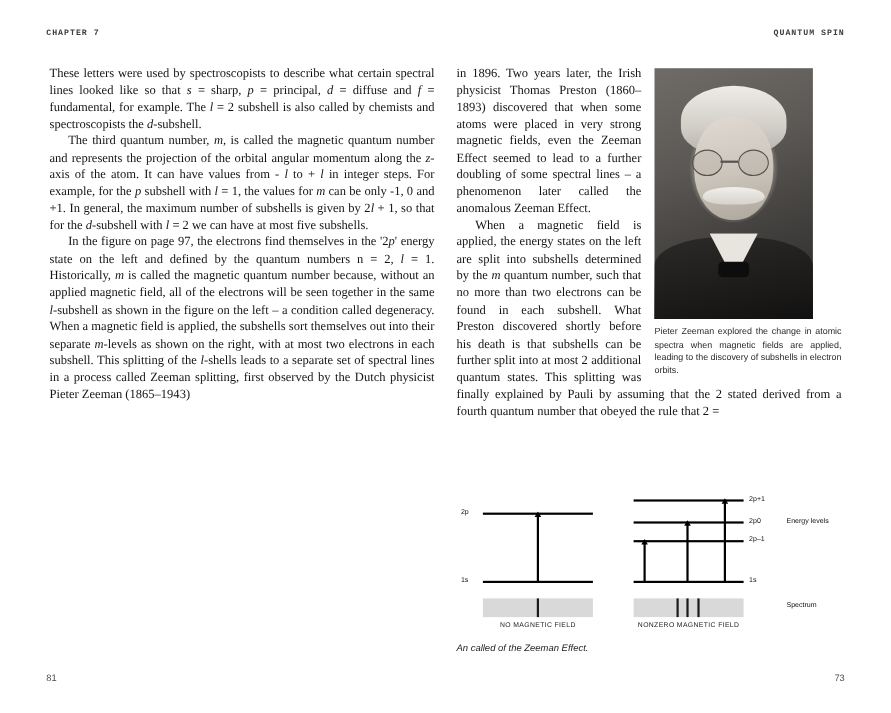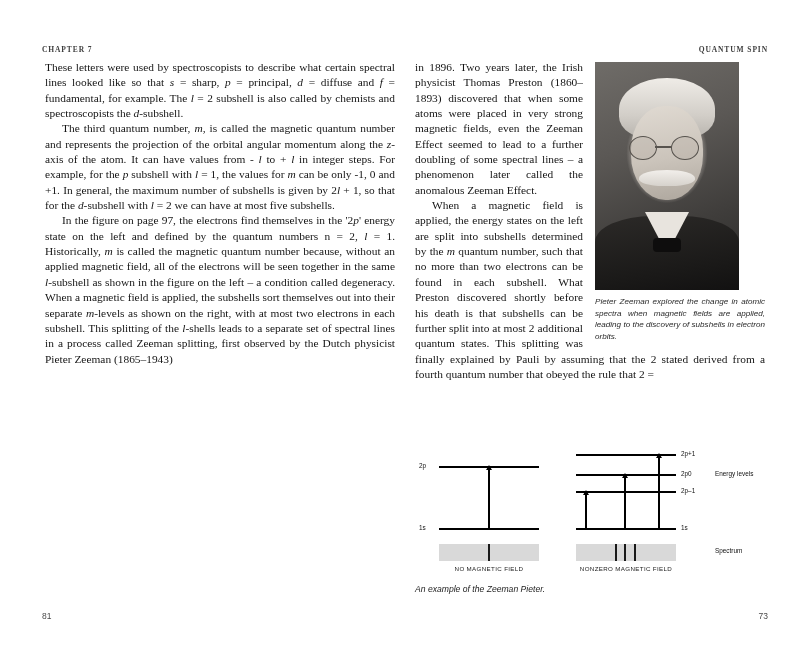--- a/index.html
+++ b/index.html
@@ -18,22 +18,22 @@
   .page {
     position: relative;
     width: 810px;
     height: 648px;
     background: #ffffff;
   }
 
   
   .runhead {
     position: absolute;
-    top: 45px;
-    font-family: Liberation Serif, serif;
+    top: 27px;
+    font-family: Liberation Mono, monospace;
     font-size: 7.5px;
     letter-spacing: 0.9px;
     color: #3d3d3d;
     text-transform: uppercase;
     font-weight: 600;
   }
   .runhead.left  { left: 42px; }
   .runhead.right { right: 42px; }
 
   
@@ -83,21 +83,20 @@
     margin: 2px 0 3px 12px;
   }
   .photo {
     display: block;
     background: #8e8e8e;
     position: relative;
     overflow: hidden;
   }
   .caption {
     font-family: "Liberation Sans", sans-serif;
-    font-style: italic;
     font-size: 8.1px;
     line-height: 11.6px;
     color: #2a2a2a;
     margin-top: 6px;
   }
 
   
   .photo-uhlenbeck {
     width: 176px;
     height: 262px;
@@ -356,18 +355,18 @@
     <div class="spectrum" style="left:161px; top:98px; width:100px;"></div>
     <div class="sline" style="left:200px; top:98px;"></div>
     <div class="sline" style="left:209px; top:98px;"></div>
     <div class="sline" style="left:219px; top:98px;"></div>
     <div class="panel-label" style="left:156px; top:120px; width:110px;">NONZERO MAGNETIC FIELD</div>
 
     <div class="side-label" style="left:300px; top:25px;">Energy levels</div>
     <div class="side-label" style="left:300px; top:102px;">Spectrum</div>
   </div>
 
-  <div class="fig-caption">An example of the Zeeman Pieter.</div>
+  <div class="fig-caption">An called of the Zeeman Effect.</div>
 
   <div class="folio left">81</div>
   <div class="folio right">73</div>
 
 </div>
 
 </body></html>

